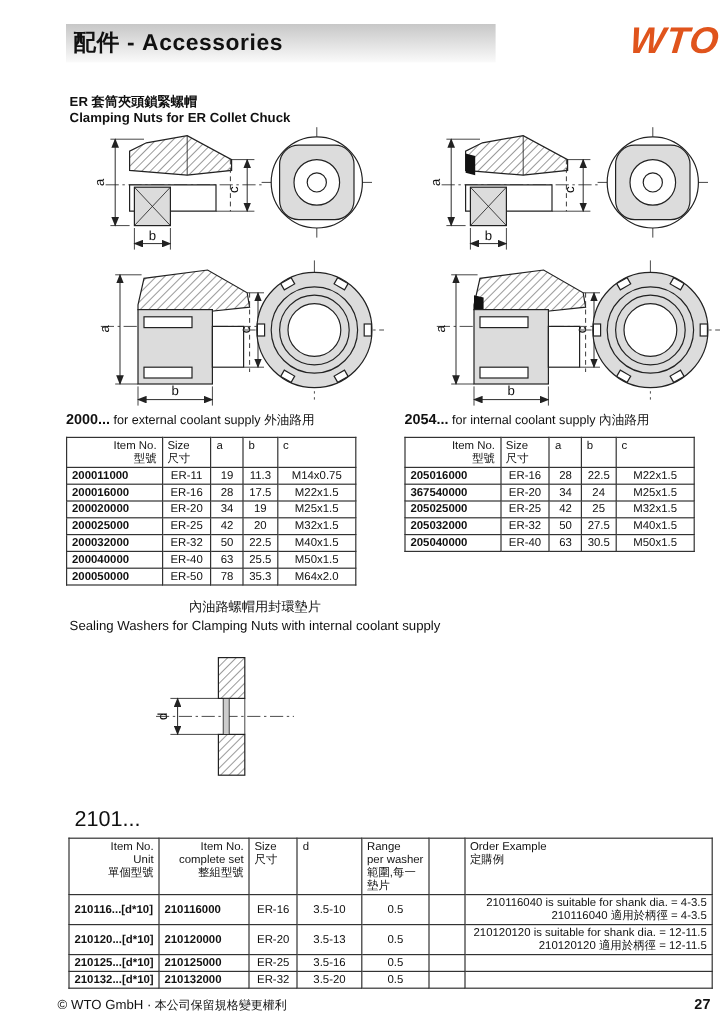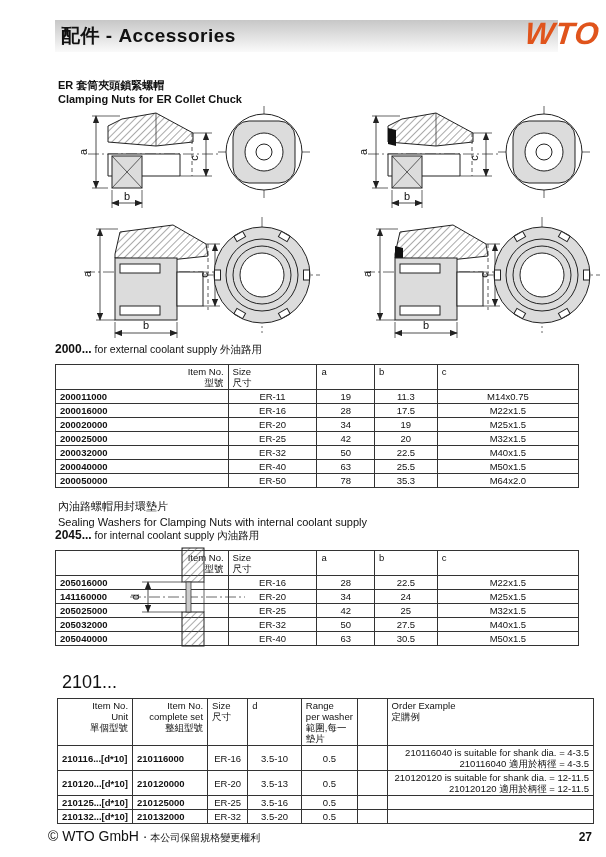--- a/index.html
+++ b/index.html
@@ -1,60 +1,60 @@
 <!DOCTYPE html>
 <html><head>
 <meta charset="utf-8">
 <style>
   html,body{margin:0;padding:0;background:#fff;}
   .page{position:relative;width:606px;height:857px;background:#fff;overflow:hidden;
         font-family:"Liberation Sans",sans-serif;color:#111;}
   
-  .banner{position:absolute;left:55px;top:20px;width:503px;height:32px;
+  .banner{position:absolute;left:55px;top:20px;width:358px;height:32px;
           background:linear-gradient(180deg,#c7c7c7 0%,#dedede 45%,#fafafa 100%);
           display:flex;align-items:center;padding-left:6px;box-sizing:border-box;}
   .banner .title{font-size:19px;font-weight:bold;letter-spacing:.5px;}
   .logo{position:absolute;right:6px;top:16px;font-size:31px;font-weight:bold;
         font-style:italic;transform:skewX(-6deg);letter-spacing:1px;}
   .intro{position:absolute;left:58px;top:78px;font-size:11px;line-height:14px;font-weight:bold;}
   
   .drawings{position:absolute;left:40px;top:100px;width:560px;
             display:grid;grid-template-columns:280px 280px;}
   svg{display:block;}
   svg .ol{fill:none;stroke:#222;stroke-width:1;}
   svg .gray{fill:#dcdcdc;stroke:#222;stroke-width:1;}
   svg .white{fill:#fff;stroke:#222;stroke-width:1;}
   svg .cl{stroke:#444;stroke-width:.8;fill:none;stroke-dasharray:11 3 2 3;}
   svg .thin{stroke:#222;stroke-width:.7;fill:none;}
   svg .dash{stroke:#333;stroke-width:.8;fill:none;stroke-dasharray:4 3;}
   svg .dim{stroke:#222;stroke-width:.8;fill:none;}
   svg text{font-family:"Liberation Sans",sans-serif;font-size:11px;fill:#111;}
   
-  .sections{position:absolute;left:55px;top:342px;width:524px;display:flex;gap:40px;flex-direction:column;}
+  .sections{position:absolute;left:55px;top:342px;width:524px;display:flex;gap:40px;}
   .seccol{flex:1;}
   .sechead{font-size:10.5px;white-space:nowrap;}
   .sechead .code{font-size:12px;font-weight:bold;}
   table{border-collapse:collapse;width:100%;font-size:9.5px;margin-top:7px;table-layout:fixed;}
   th,td{border:1px solid #333;padding:1px 4px;line-height:11px;}
   th{font-weight:normal;text-align:left;vertical-align:top;}
   th.l,td.l{text-align:right;}
   td{text-align:center;}
   td.item{text-align:left;font-weight:bold;}
   
-  .washtitle{position:absolute;left:58px;top:498px;font-size:11px;line-height:16px;}
+  .washtitle{position:absolute;left:58px;top:498px;font-size:11px;line-height:16px;text-align:center;}
   .washdraw{position:absolute;left:70px;top:540px;}
   .code2101{position:absolute;left:62px;top:672px;font-size:18px;font-weight:normal;}
   .bottomtable{position:absolute;left:57px;top:698px;width:537px;}
   .bottomtable table{margin-top:0;}
   .ex{ text-align:right;}
   
   .footer{position:absolute;left:48px;right:14px;bottom:12px;display:flex;
           justify-content:space-between;align-items:baseline;}
   .copy{font-size:10px;}
-  .copy .en{font-size:14px;}
+  .copy .en{font-size:11px;}
   .pagenum{font-size:12px;font-weight:bold;margin-left:46px;}
 </style>
 </head>
 <body>
 
 <div class="page">
 
   <div class="banner">
     <span class="title">配件 - Accessories</span>
   </div>
@@ -318,21 +318,21 @@
               <td>78</td>
               <td>35.3</td>
               <td>M64x2.0</td>
             </tr>
         </tbody>
       </table>
     </div>
 
     <div class="seccol">
       <div class="sechead">
-        <span class="code">2045...</span><span> for internal coolant supply </span><span>內油路用</span>
+        <span class="code">2054...</span><span> for internal coolant supply </span><span>內油路用</span>
       </div>
       <table>
         <colgroup>
             <col style="width:33%">
             <col style="width:17%">
             <col style="width:11%">
             <col style="width:12%">
             <col style="width:27%">
           </colgroup>
         <thead>
@@ -352,21 +352,21 @@
         </thead>
         <tbody>
           <tr>
               <td class="item">205016000</td>
               <td>ER-16</td>
               <td>28</td>
               <td>22.5</td>
               <td>M22x1.5</td>
             </tr>
           <tr>
-              <td class="item">141160000</td>
+              <td class="item">367540000</td>
               <td>ER-20</td>
               <td>34</td>
               <td>24</td>
               <td>M25x1.5</td>
             </tr>
           <tr>
               <td class="item">205025000</td>
               <td>ER-25</td>
               <td>42</td>
               <td>25</td>

